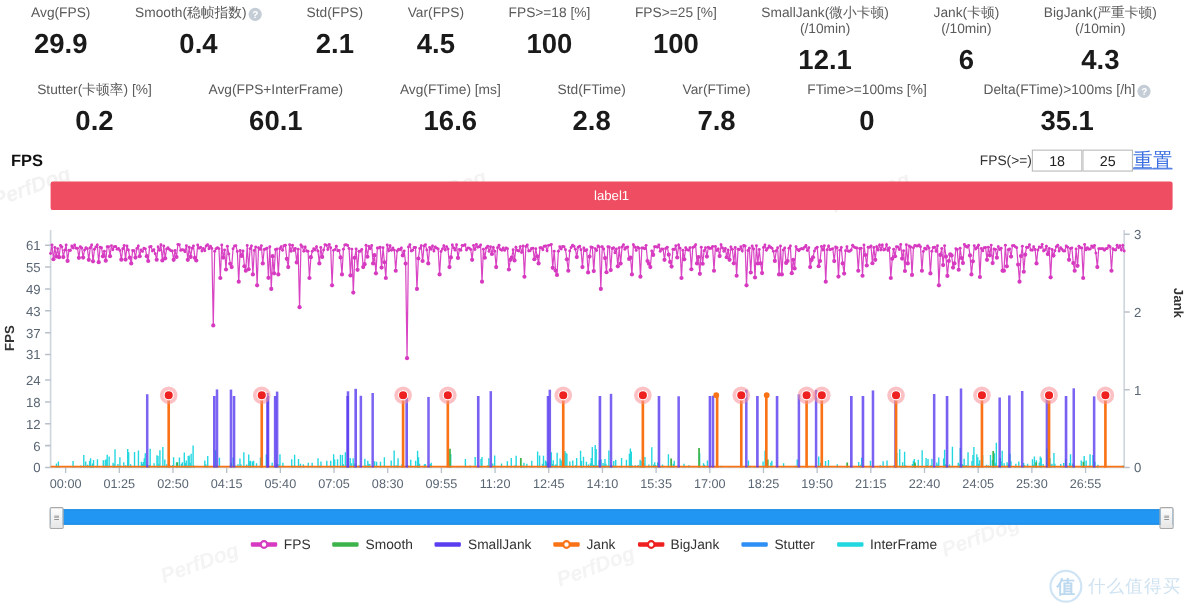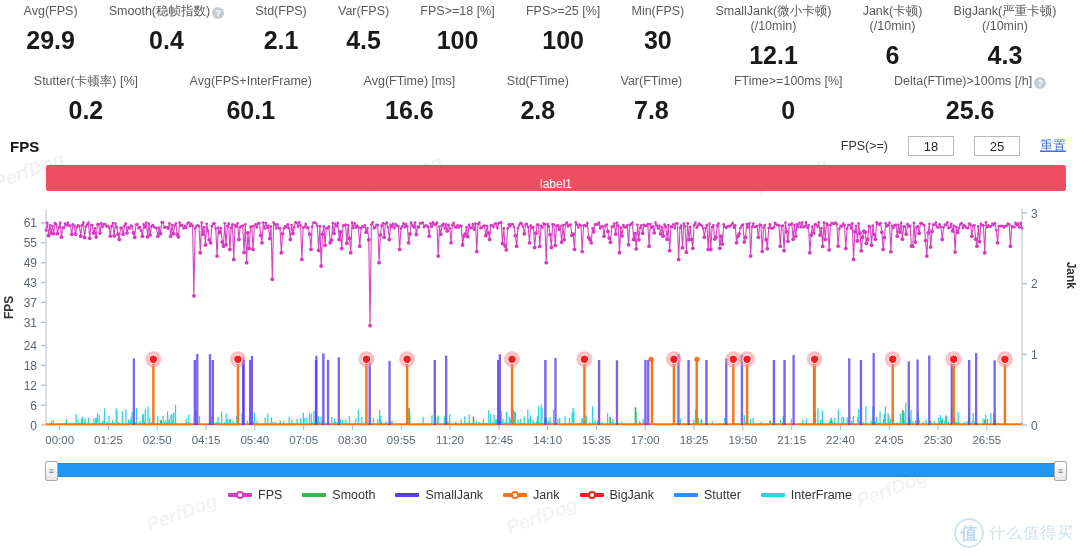--- a/index.html
+++ b/index.html
@@ -83,50 +83,50 @@
     position: relative;
     z-index: 10;
     display: flex;
     align-items: center;
     justify-content: space-between;
     height: 30px;
     padding: 0 14px 0 10px;
     margin-top: 6px;
   }
   .sec-title { font-size: 15px; font-weight: bold; color: #111; }
-  .sec-ctrls { display: flex; align-items: center; gap: 20px; }
+  .sec-ctrls { display: flex; align-items: center; gap: 0; }
   .sec-ctrls .clabel { font-size: 12.5px; color: #333; }
   .num-input {
     width: 46px; height: 20px;
     border: 1px solid #b9b9b9;
     background: #fff;
     text-align: center;
     font-size: 13px;
     color: #222;
     font-family: "Liberation Sans", sans-serif;
     padding: 0;
     outline: none;
   }
   .reset-link {
-    font-size: 13px;
+    font-size: 18px;
     color: #3b6ee0;
     text-decoration: underline;
     cursor: pointer;
   }
 
   
   .label-bar {
     position: relative;
     z-index: 10;
     margin: 4px 14px 0 46px;
     height: 26px;
     background: #ef4e62;
     border-radius: 2px;
     display: flex;
-    align-items: flex-end;
+    align-items: center;
     justify-content: center;
     color: #ffffff;
     font-size: 12px;
   }
 
   
   .chart-wrap {
     position: relative;
     z-index: 10;
     width: 1080px;
@@ -241,24 +241,20 @@
       </div>
       <div class="metric">
         <div class="label"><span>FPS&gt;=18 [%]</span></div>
         <div class="value">100</div>
       </div>
       <div class="metric">
         <div class="label"><span>FPS&gt;=25 [%]</span></div>
         <div class="value">100</div>
       </div>
       <div class="metric">
-        <div class="label"><span>Min(FPS)</span></div>
-        <div class="value">30</div>
-      </div>
-      <div class="metric">
         <div class="label"><span>SmallJank(微小卡顿)</span><span class="sub">(/10min)</span></div>
         <div class="value">12.1</div>
       </div>
       <div class="metric">
         <div class="label"><span>Jank(卡顿)</span><span class="sub">(/10min)</span></div>
         <div class="value">6</div>
       </div>
       <div class="metric">
         <div class="label"><span>BigJank(严重卡顿)</span><span class="sub">(/10min)</span></div>
         <div class="value">4.3</div>
@@ -285,21 +281,21 @@
       <div class="metric">
         <div class="label"><span>Var(FTime)</span></div>
         <div class="value">7.8</div>
       </div>
       <div class="metric">
         <div class="label"><span>FTime&gt;=100ms [%]</span></div>
         <div class="value">0</div>
       </div>
       <div class="metric">
         <div class="label"><span>Delta(FTime)&gt;100ms [/h]</span><span class="qmark">?</span></div>
-        <div class="value">25.6</div>
+        <div class="value">35.1</div>
       </div>
     </div>
 
   <div class="sec-header">
     <div class="sec-title">FPS</div>
     <div class="sec-ctrls">
       <span class="clabel">FPS(&gt;=)</span>
       <input class="num-input" type="text" value="18" style="">
       <input class="num-input" type="text" value="25" style="">
       <span class="reset-link">重置</span>

